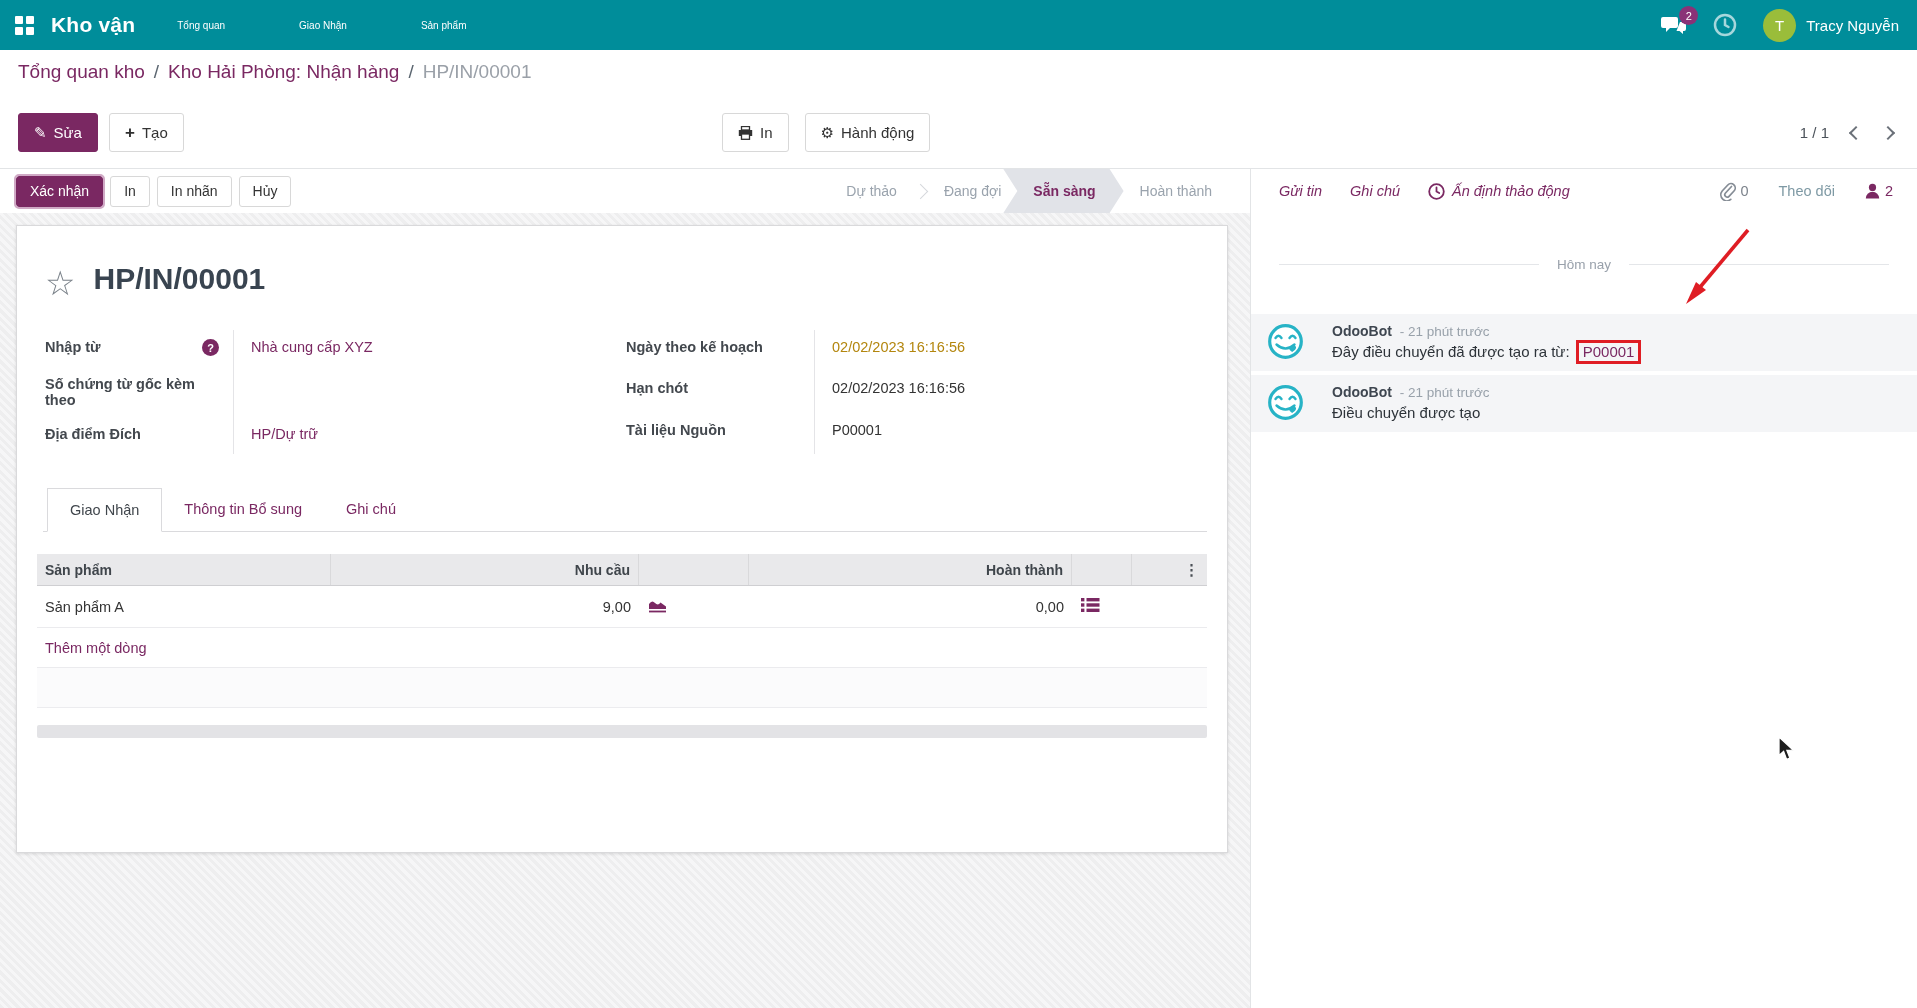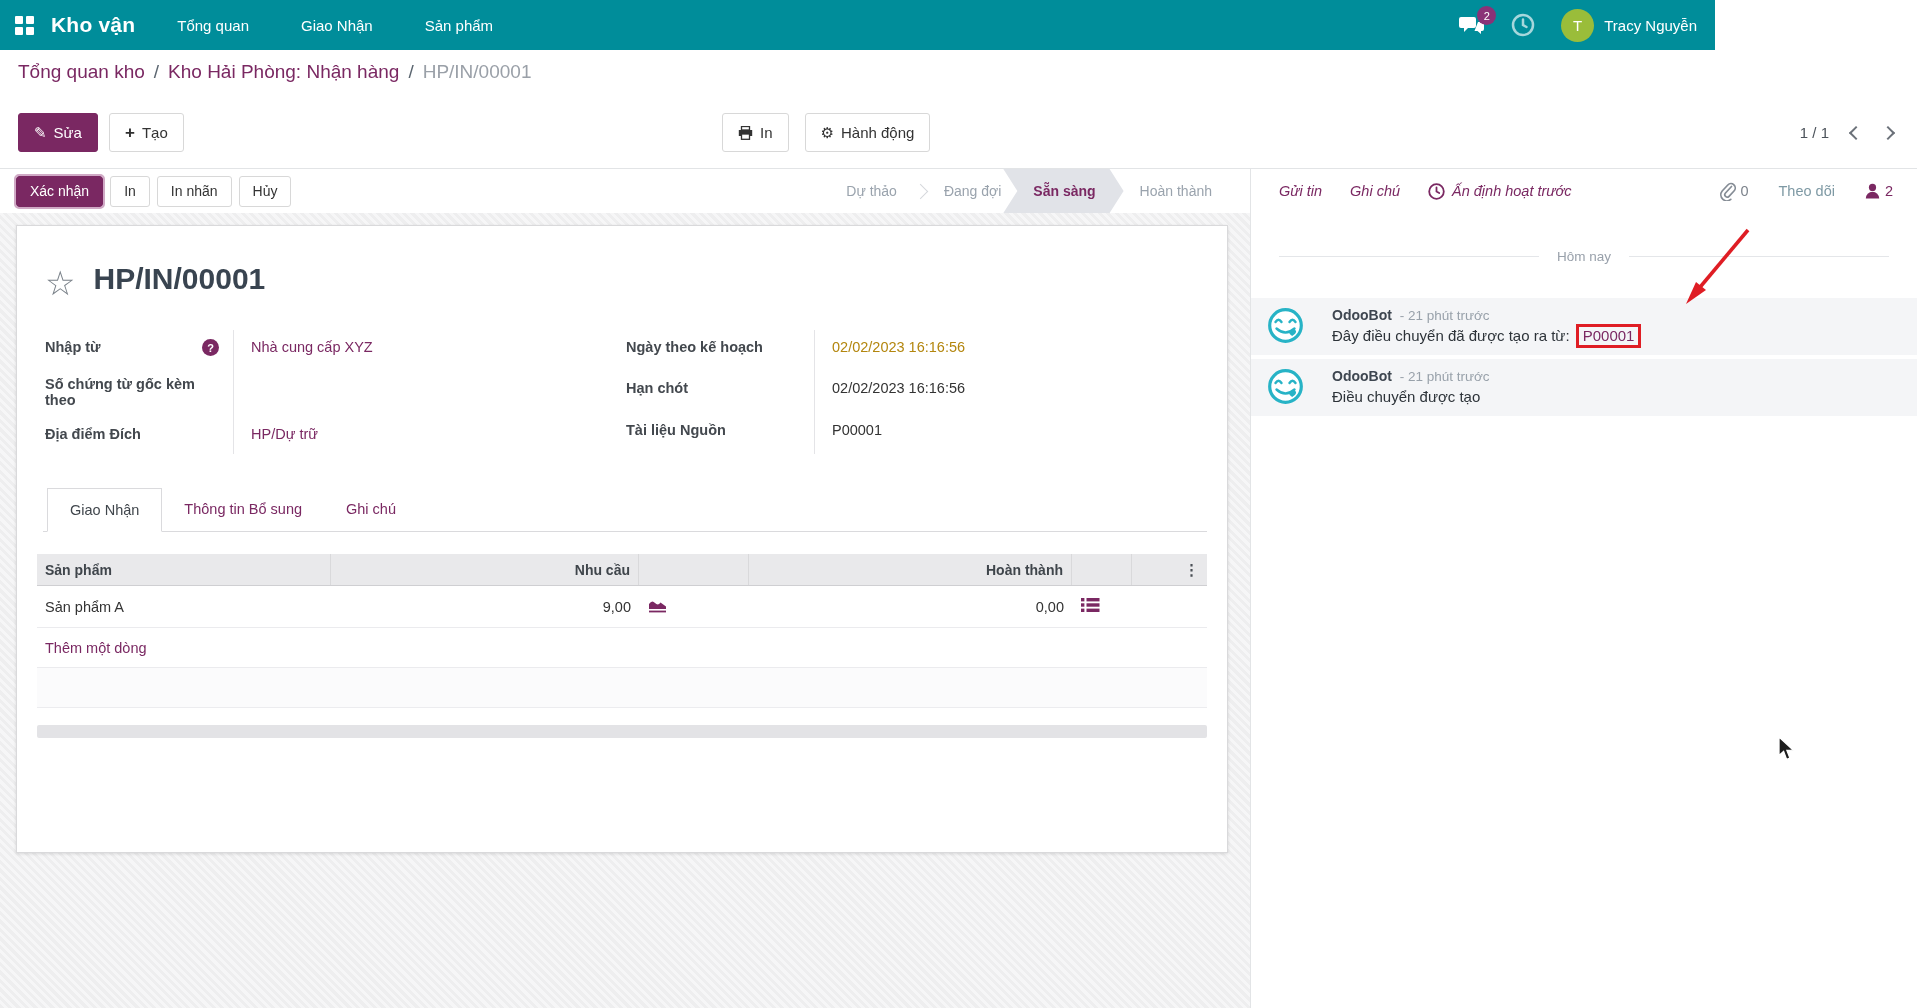--- a/index.html
+++ b/index.html
@@ -3,27 +3,27 @@
 <meta charset="utf-8">
 <style>
   * { box-sizing: border-box; margin:0; padding:0; }
   html,body { width:1917px; height:1008px; }
   body {
     font-family:"Liberation Sans", sans-serif;
     background:#fff; position:relative; overflow:hidden;
     color:#333; font-size:14px;
   }
   
-  .navbar { position:absolute; top:0; left:0; width:1715px; height:50px;
+  .navbar { position:absolute; top:0; left:0; width:1917px; height:50px;
     background:#008d9a; display:flex; align-items:center; color:#fff; }
   .apps-grid { width:19px; height:19px; margin-left:15px;
     display:grid; grid-template-columns:8px 8px; grid-template-rows:8px 8px; gap:3px; cursor:pointer; }
   .apps-grid span { background:#fff; border-radius:1px; }
   .brand { font-size:21px; font-weight:bold; margin:0 42px 0 17px; letter-spacing:.2px; }
-  .nav-menu { display:flex; gap:52px; font-size:15px; }
+  .nav-menu { display:flex; gap:74px; font-size:10px; }
   .nav-menu .nav-item { cursor:pointer; }
   .nav-right { margin-left:auto; display:flex; align-items:center; gap:26px; margin-right:18px; }
   .icon-btn { position:relative; display:flex; align-items:center; cursor:pointer; }
   .badge { position:absolute; top:-9px; right:-11px; min-width:19px; height:19px;
     background:#8a3277; border-radius:50%; font-size:11px; display:flex;
     align-items:center; justify-content:center; padding:0 4px; color:#fff; }
   .avatar { width:33px; height:33px; border-radius:50%; background:#9abd3a;
     display:flex; align-items:center; justify-content:center; font-size:15px; color:#fff; }
   .user-wrap { display:flex; align-items:center; gap:10px; cursor:pointer; }
   .user-name { font-size:15px; }
@@ -102,21 +102,21 @@
   
   .chatter { flex:1; background:#fff; border-left:1px solid #e2e4e6; position:relative; }
   .chatter-topbar { height:44px; display:flex; align-items:center; padding:0 24px 0 28px; font-size:14.5px; }
   .ct-link { color:#7a2862; cursor:pointer; margin-right:28px; display:flex; align-items:center; gap:7px;font-style:italic; }
   .ct-right { margin-left:auto; display:flex; align-items:center; gap:30px; }
   .attach { display:flex; align-items:center; gap:4px; color:#7c838c; cursor:pointer; }
   .follow-link { color:#7e99a4; cursor:pointer; }
   .followers { display:flex; align-items:center; gap:5px; color:#7a2862; cursor:pointer; }
   .today-divider { display:flex; align-items:center; margin:32px 28px 0 28px; color:#99a1ab; font-size:13.5px; }
   .today-divider .line { flex:1; height:1px; background:#e4e6e9; }
-  .today-divider .txt { margin:4px 18px; }
+  .today-divider .txt { margin:12px 18px; }
   .message { display:flex; gap:28px; background:#f4f5f7; padding:9px 18px 11px 16px; margin-top:4px; }
   .message.first { margin-top:30px; }
   .msg-avatar { width:37px; height:37px; flex:0 0 37px; }
   .msg-head { font-size:13.5px; color:#98a1aa; }
   .msg-author { font-weight:bold; color:#3e4650; font-size:14px; margin-right:4px; }
   .msg-body { font-size:15px; color:#2d3339; margin-top:4px; }
   .msg-link { color:#7a2862; cursor:pointer; border:3px solid #df1d24; padding:0 4px 1px 4px; margin-left:2px; }
 
   .annot-arrow { position:absolute; left:1660px; top:192px; pointer-events:none; }
   .cursor { position:absolute; left:1775px; top:736px; pointer-events:none; }
@@ -305,21 +305,21 @@
 
   <div class="chatter">
     <div class="chatter-topbar">
       <span class="ct-link">Gửi tin</span>
       <span class="ct-link">Ghi chú</span>
       <span class="ct-link">
         <svg width="17" height="17" viewBox="0 0 17 17">
           <circle cx="8.5" cy="8.5" r="7.3" fill="none" stroke="#7a2862" stroke-width="1.8"></circle>
           <path d="M8.5 4.5 V8.5 L11.2 10" fill="none" stroke="#7a2862" stroke-width="1.8" stroke-linecap="round"></path>
         </svg>
-        <span>Ấn định hoạt trước</span>
+        <span>Ấn định thảo động</span>
       </span>
       <span class="ct-right">
         <span class="attach">
           <svg width="17" height="19" viewBox="0 0 17 19">
             <path d="M12.5 4.5 L6.5 11 a2.4 2.4 0 0 0 3.5 3.3 L15 9 a4.3 4.3 0 0 0 -6.2 -6 L3.2 9 a6 6 0 0 0 8.6 8.3" fill="none" stroke="#858c95" stroke-width="1.7" stroke-linecap="round"></path>
           </svg>
           <span>0</span>
         </span>
         <span class="follow-link">Theo dõi</span>
         <span class="followers">

